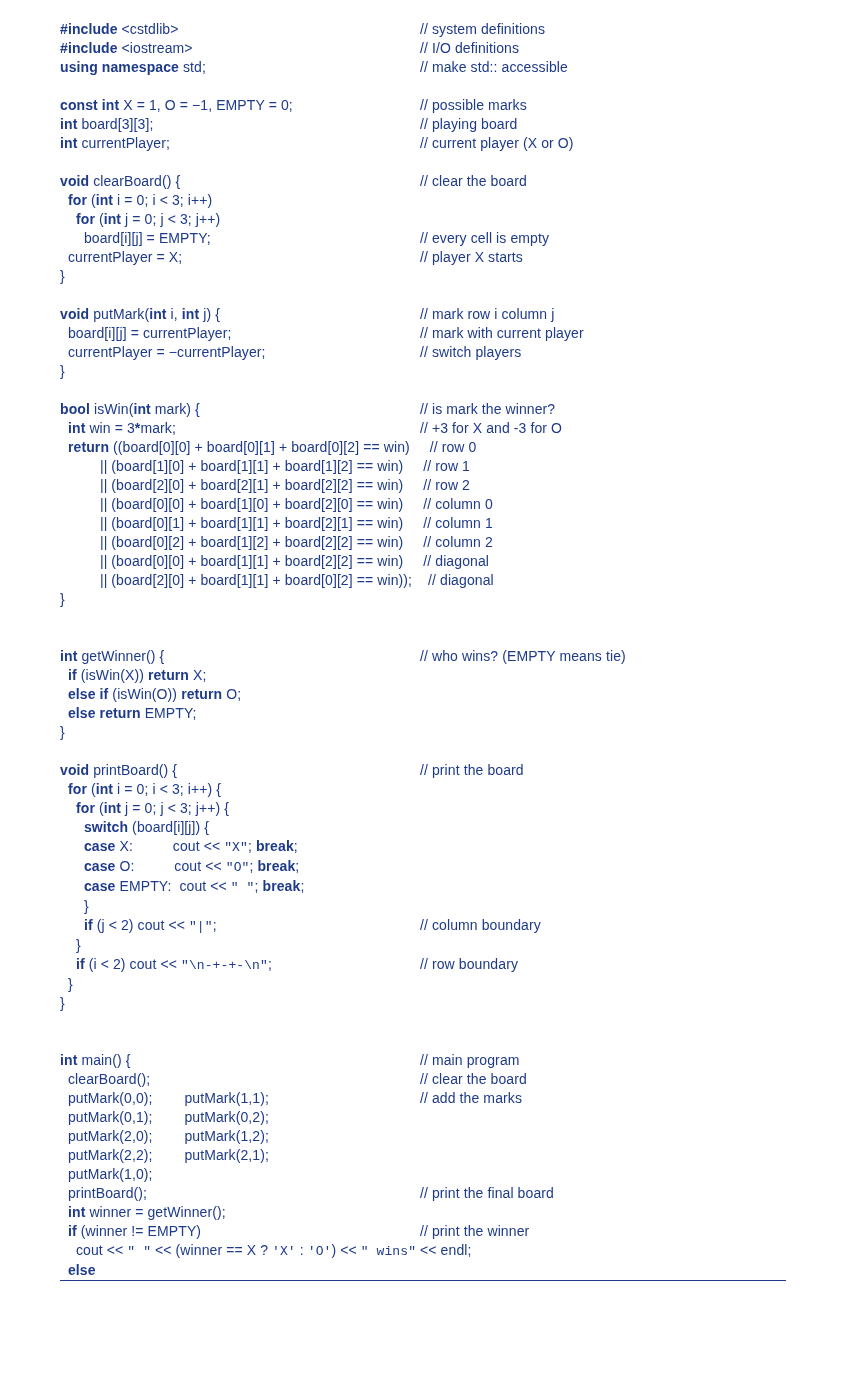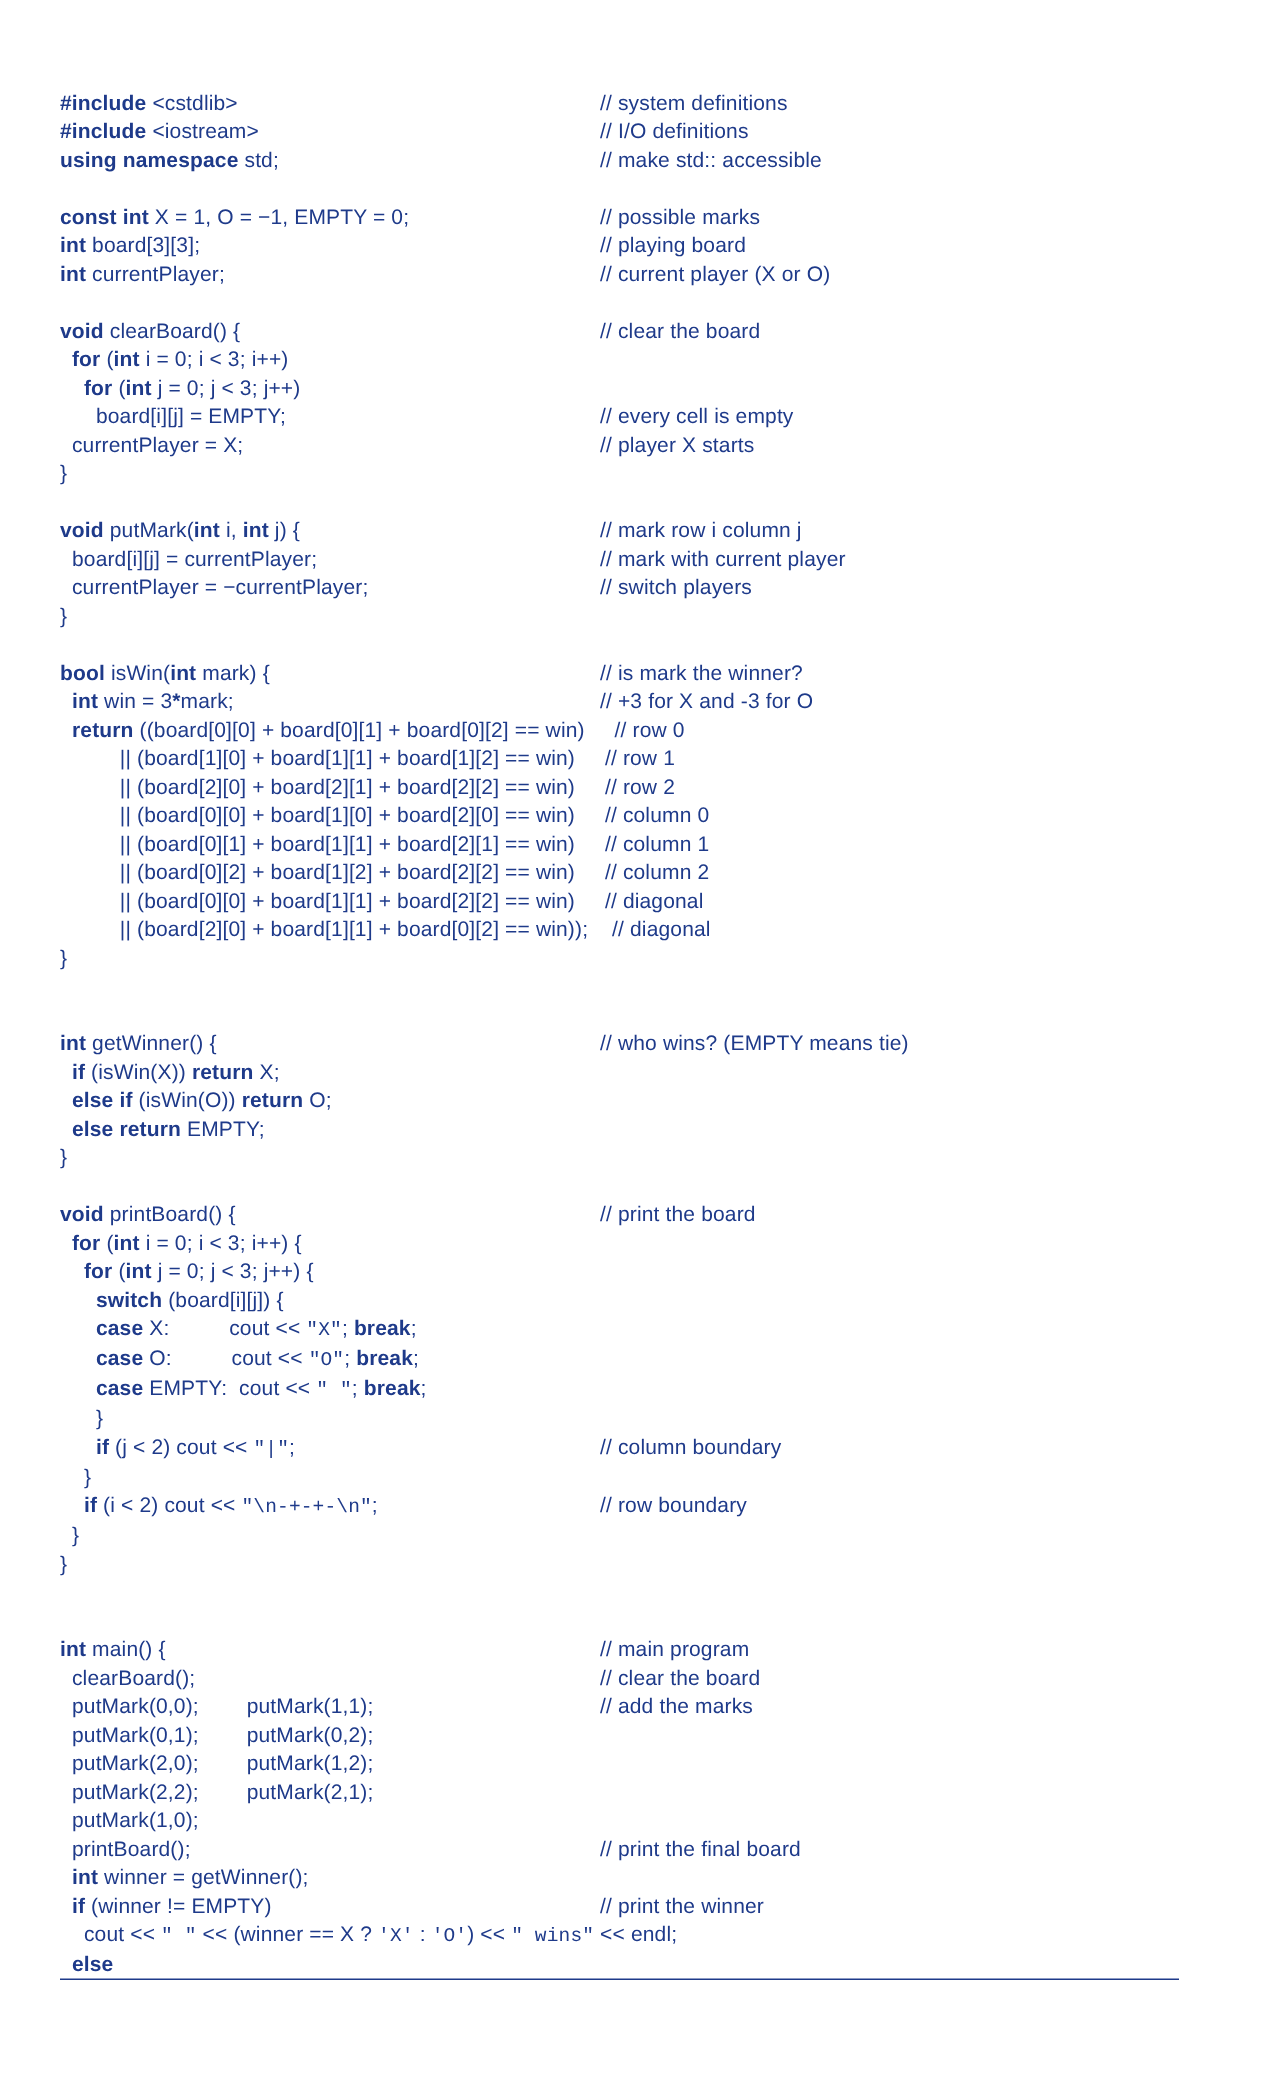--- a/index.html
+++ b/index.html
@@ -3,25 +3,24 @@
 <meta charset="utf-8">
 <style>
   body {
     margin: 0;
     padding: 0;
     background: #ffffff;
     width: 846px;
     font-family: "Helvetica Neue", Helvetica, Arial, sans-serif;
   }
   .page {
-    padding: 20px 60px 20px 40px;
+    padding: 20px 60px 20px 60px;
     color: #1e3a8a;
     font-size: 14px;
     line-height: 19px;
-    margin-top: 39px;
   }
   .code {
     white-space: pre;
     font-family: "Helvetica Neue", Helvetica, Arial, sans-serif;
     letter-spacing: 0.1px;
   }
   .kw { font-weight: 700; }
   .cmt { color: #1e3a8a; }
   .mono { font-family: "Menlo","Consolas","Courier New",monospace; font-size: 13px;}
   hr.rule {

